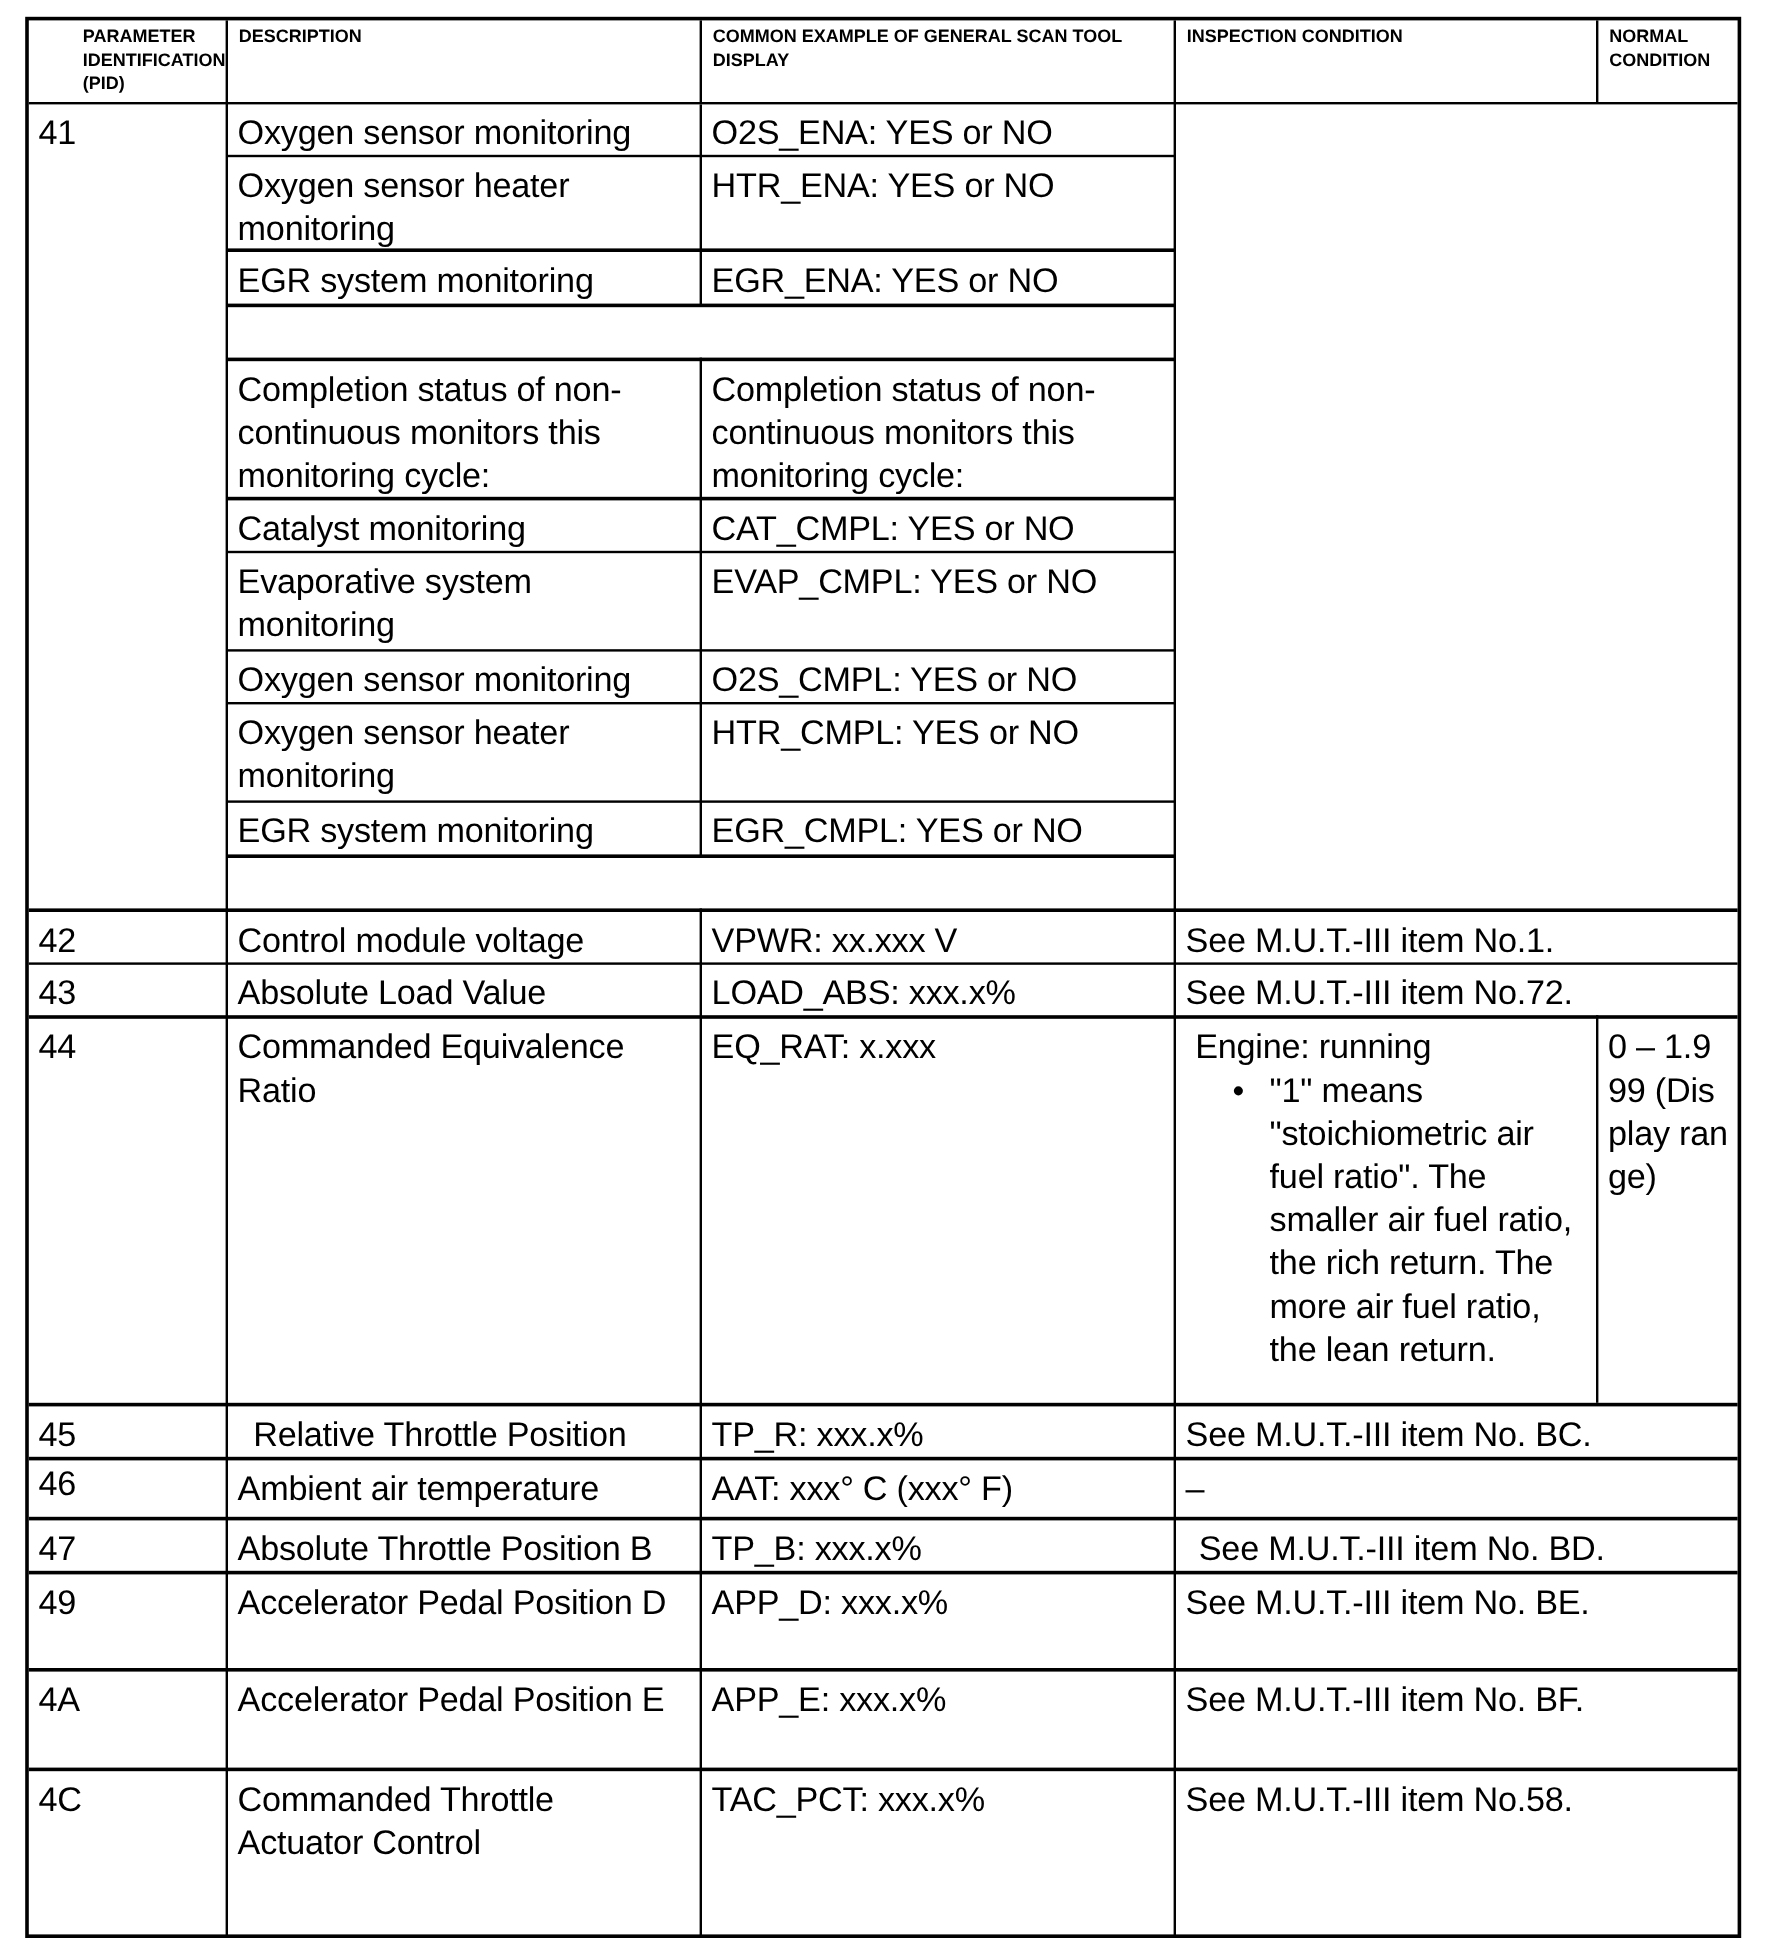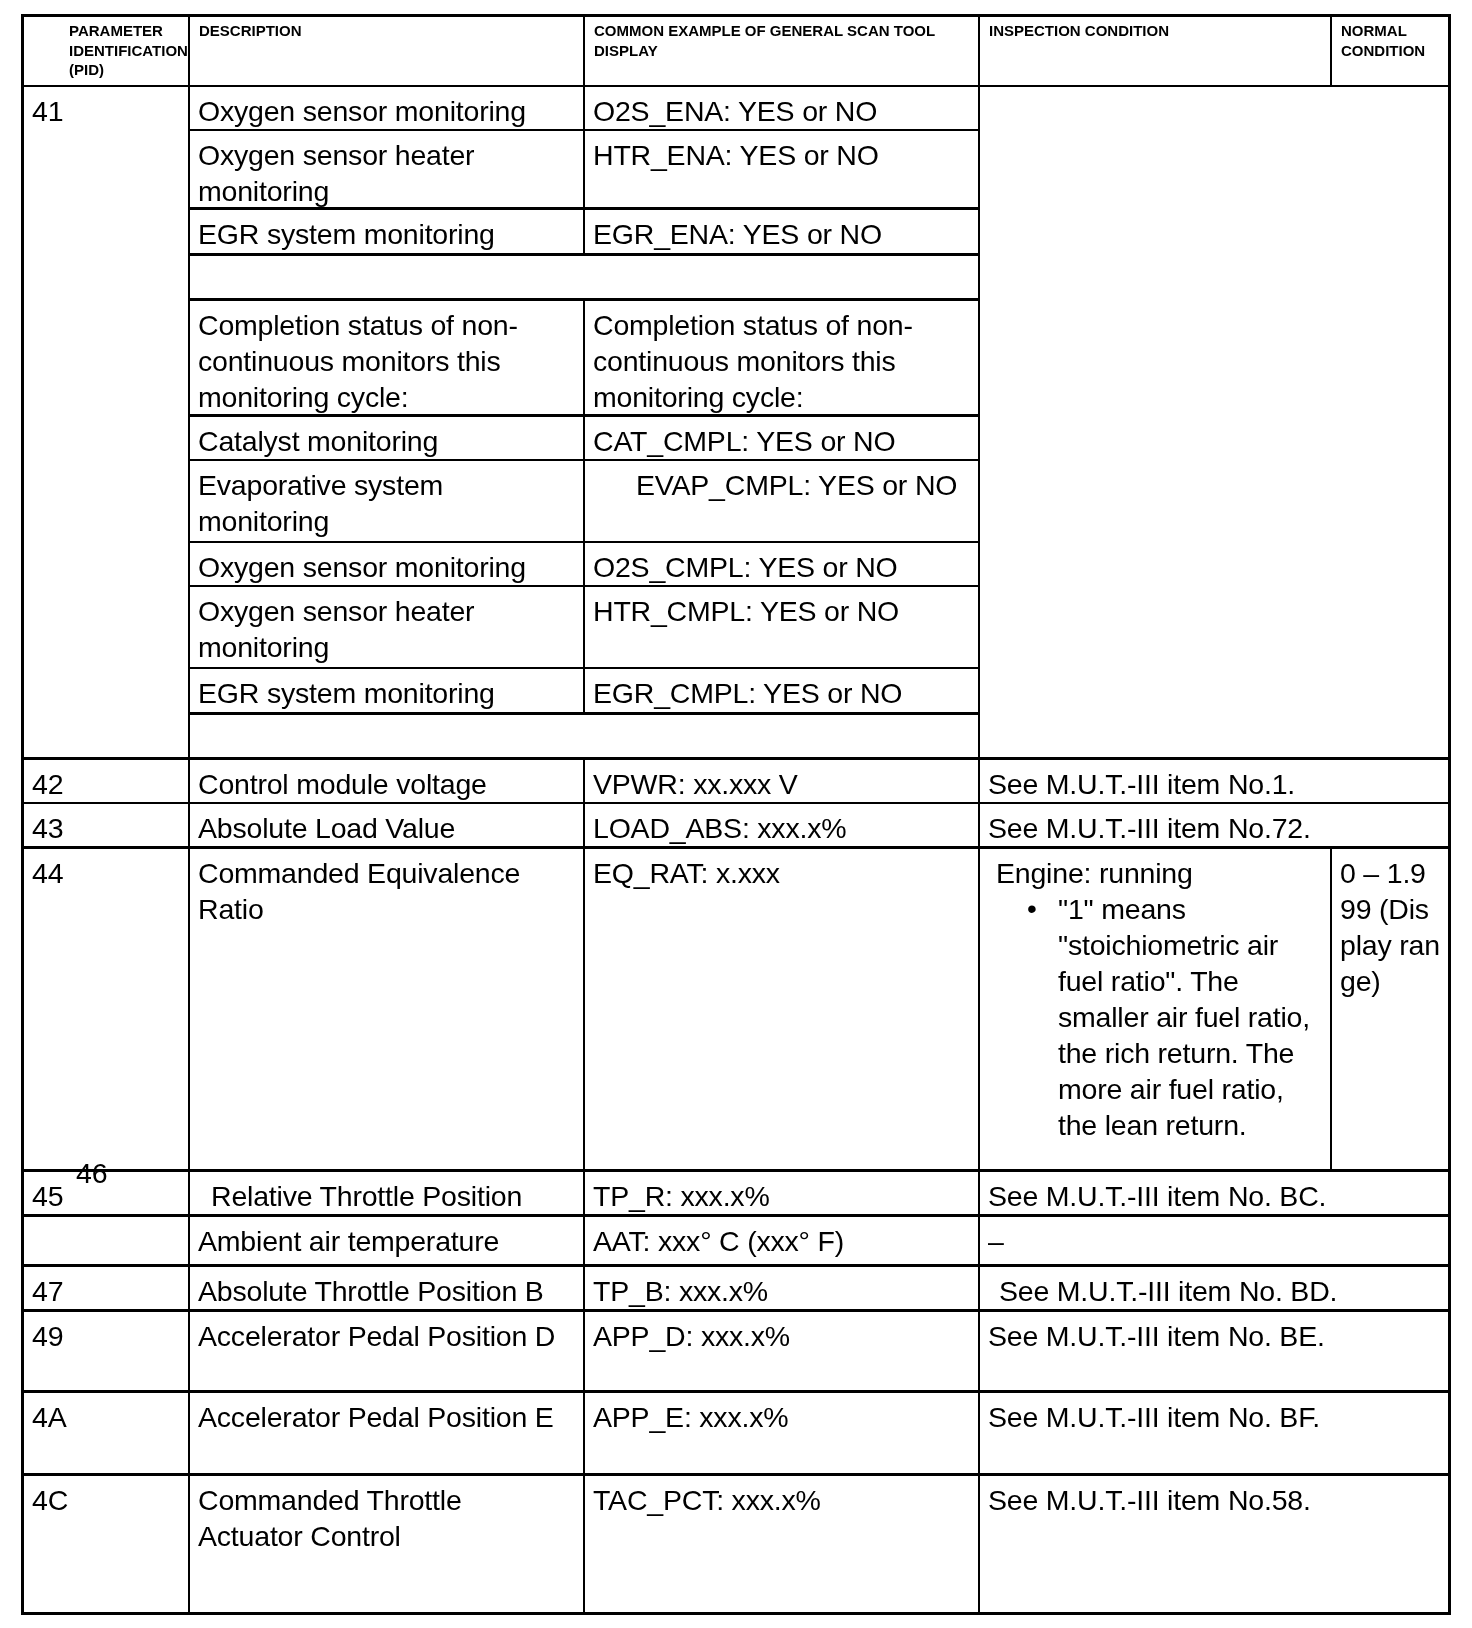--- a/index.html
+++ b/index.html
@@ -82,21 +82,21 @@
     <span>Catalyst monitoring</span>
   </div>
   <div class="cell" style="left:561px; top:400px; width:393px;">
     <span>CAT_CMPL: YES or NO</span>
   </div>
   <div class="hl" style="left:166px; top:442px; width:790px;"></div>
 
   <div class="cell" style="left:166px; top:444px; width:393px;">
     <span>Evaporative system monitoring</span>
   </div>
-  <div class="cell" style="left:561px; top:444px; width:359px;margin-left:43px;">
+  <div class="cell" style="left:561px; top:444px; width:359px;">
     <span>EVAP_CMPL: YES or NO</span>
   </div>
   <div class="hl" style="left:166px; top:524px; width:790px;"></div>
 
   <div class="cell" style="left:166px; top:526px; width:393px;">
     <span>Oxygen sensor monitoring</span>
   </div>
   <div class="cell" style="left:561px; top:526px; width:393px;">
     <span>O2S_CMPL: YES or NO</span>
   </div>
@@ -152,21 +152,21 @@
   <div class="cell" style="left:1308px; top:832px; width:116px; word-break: break-all;"><span>0 – 1.999 (Display range)</span></div>
   <div class="vl" style="left:1306px; top:829px; height:323px;"></div>
   <div class="hl thick" style="left:0; top:1152px; width:1424px;"></div>
 
   <div class="cell" style="left:0; top:1155px; width:164px;"><span>45</span></div>
   <div class="cell" style="left:166px; top:1155px; width:393px;padding-left:21px;"><span>Relative Throttle Position</span></div>
   <div class="cell" style="left:561px; top:1155px; width:393px;"><span>TP_R: xxx.x%</span></div>
   <div class="cell" style="left:956px; top:1155px; width:468px;"><span>See M.U.T.-III item No. BC.</span></div>
   <div class="hl thick" style="left:0; top:1197px; width:1424px;"></div>
 
-  <div class="cell" style="left:0; top:1132px; width:192px;margin-left:44px;"><span>46</span></div>
+  <div class="cell" style="left:0; top:1196px; width:192px;"><span>46</span></div>
   <div class="cell" style="left:166px; top:1200px; width:393px;"><span>Ambient air temperature</span></div>
   <div class="cell" style="left:561px; top:1200px; width:393px;"><span>AAT: xxx° C (xxx° F)</span></div>
   <div class="cell" style="left:956px; top:1200px; width:468px;"><span>–</span></div>
   <div class="hl thick" style="left:0; top:1247px; width:1424px;"></div>
 
   <div class="cell" style="left:0; top:1250px; width:164px;"><span>47</span></div>
   <div class="cell" style="left:166px; top:1250px; width:393px; white-space:nowrap;"><span>Absolute Throttle Position B</span></div>
   <div class="cell" style="left:561px; top:1250px; width:393px;"><span>TP_B: xxx.x%</span></div>
   <div class="cell" style="left:956px; top:1250px; width:468px;padding-left:19px;"><span>See M.U.T.-III item No. BD.</span></div>
   <div class="hl thick" style="left:0; top:1292px; width:1424px;"></div>

